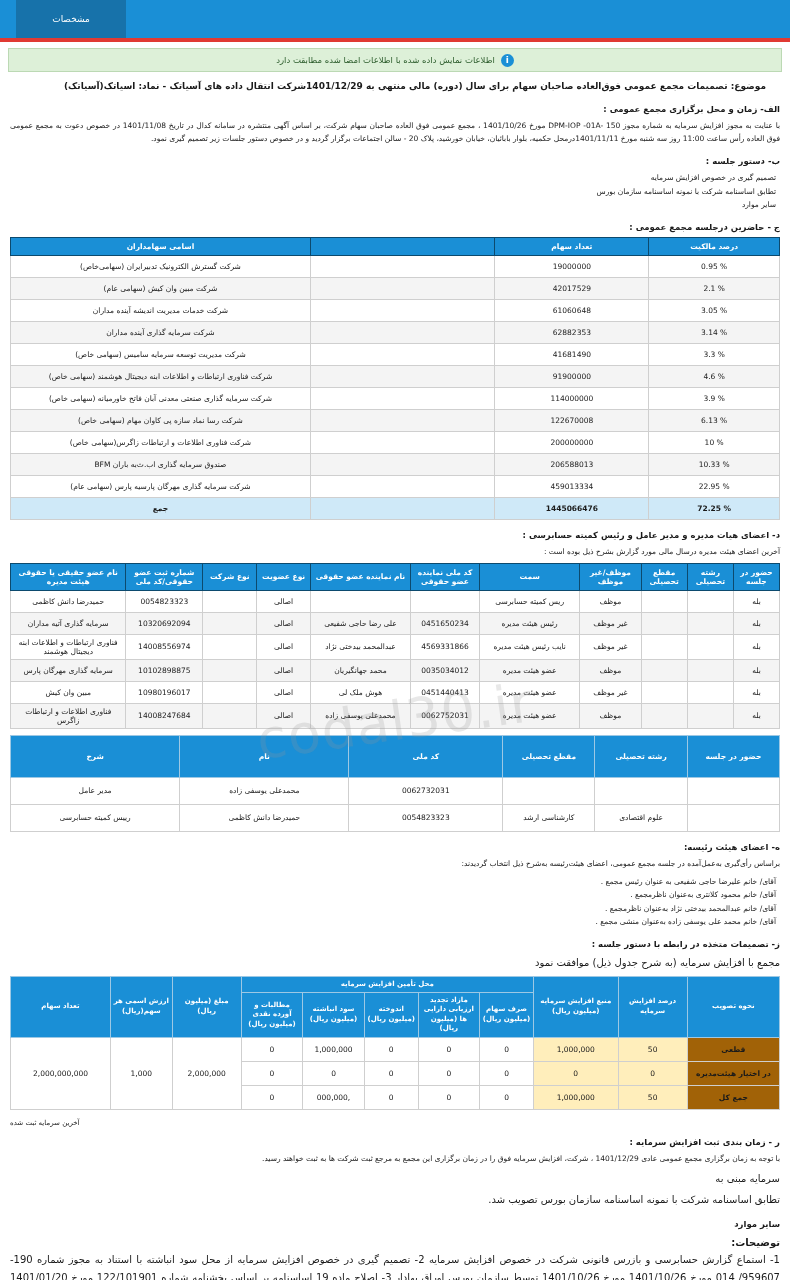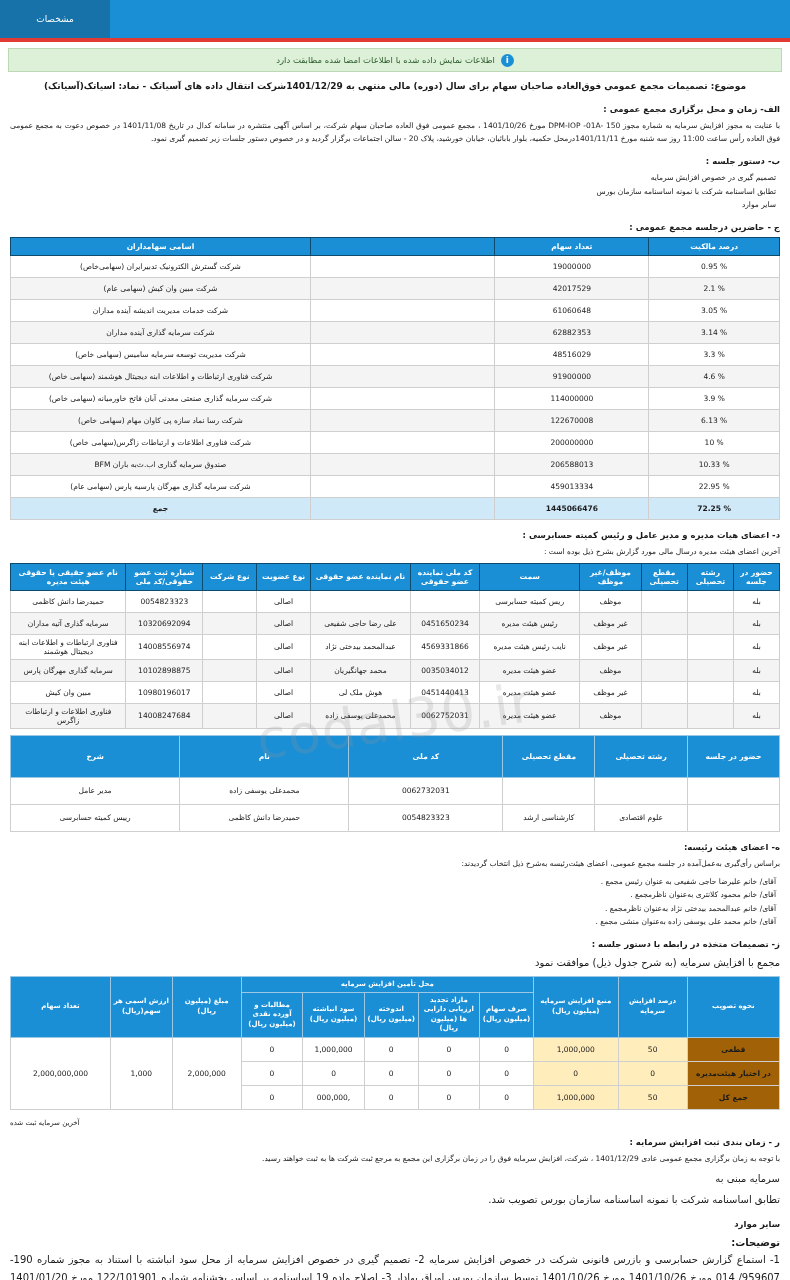--- a/index.html
+++ b/index.html
@@ -10,40 +10,40 @@
     font-size:8px;
     color:#1a1a1a;
     direction:rtl;
     position:relative;
   }
   .page{width:790px;position:relative;overflow:hidden;}
 
   
   .topbar{height:38px;background:#1a8fd6;position:relative;}
   .topbar .tab{
-    position:absolute;left:0;top:0;width:110px;height:38px;
+    position:absolute;left:16px;top:0;width:110px;height:38px;
     background:#1772aa;color:#fff;font-size:9px;
     display:flex;align-items:center;justify-content:center;
   }
   .redline{height:4px;background:#e03a33;}
 
   
   .notice{
     margin:6px 8px 4px 8px;background:#ddf0d8;border:1px solid #bcd9b4;
     height:22px;display:flex;align-items:center;justify-content:center;gap:6px;
     color:#2c5c2c;font-size:8.5px;
   }
   .info-ic{
     width:13px;height:13px;border-radius:50%;background:#1a8fd6;color:#fff;
     font-size:9px;line-height:13px;text-align:center;font-weight:bold;
   }
 
   .content{padding:0 10px;}
 
-  h1.subject{font-size:9px;font-weight:bold;margin:8px 5px 10px;text-align:center;line-height:1.5;}
+  h1.subject{font-size:9px;font-weight:bold;margin:8px 14px 10px;text-align:right;line-height:1.5;}
   .sec-title{font-size:8.5px;font-weight:bold;margin:10px 0 5px;text-align:right;}
   p.para{font-size:7.5px;line-height:1.85;text-align:justify;margin:0 0 4px;}
   .small-note{font-size:10px;line-height:1.8;margin:3px 0;}
 
   
   table{border-collapse:collapse;width:100%;font-size:7.5px;}
   table.grid{border:1px solid #b8b8b8;}
   table.grid th{
     background:#1a8fd6;color:#fff;font-weight:bold;padding:4px 3px;
     border:1px solid #0c4a6e;text-align:center;font-size:7.5px;
@@ -139,21 +139,21 @@
               <td class="rightcell">شرکت خدمات مدیریت اندیشه آینده مداران</td>
             </tr>
           <tr class="alt">
               <td>% 3.14</td>
               <td>62882353</td>
               <td></td>
               <td class="rightcell">شرکت سرمایه گذاری آینده مداران</td>
             </tr>
           <tr>
               <td>% 3.3</td>
-              <td>48516029</td>
+              <td>41681490</td>
               <td></td>
               <td class="rightcell">شرکت مدیریت توسعه سرمایه سامیس (سهامی خاص)</td>
             </tr>
           <tr class="alt">
               <td>% 4.6</td>
               <td>91900000</td>
               <td></td>
               <td class="rightcell">شرکت فناوری ارتباطات و اطلاعات ابنه دیجیتال هوشمند (سهامی خاص)</td>
             </tr>
           <tr>

